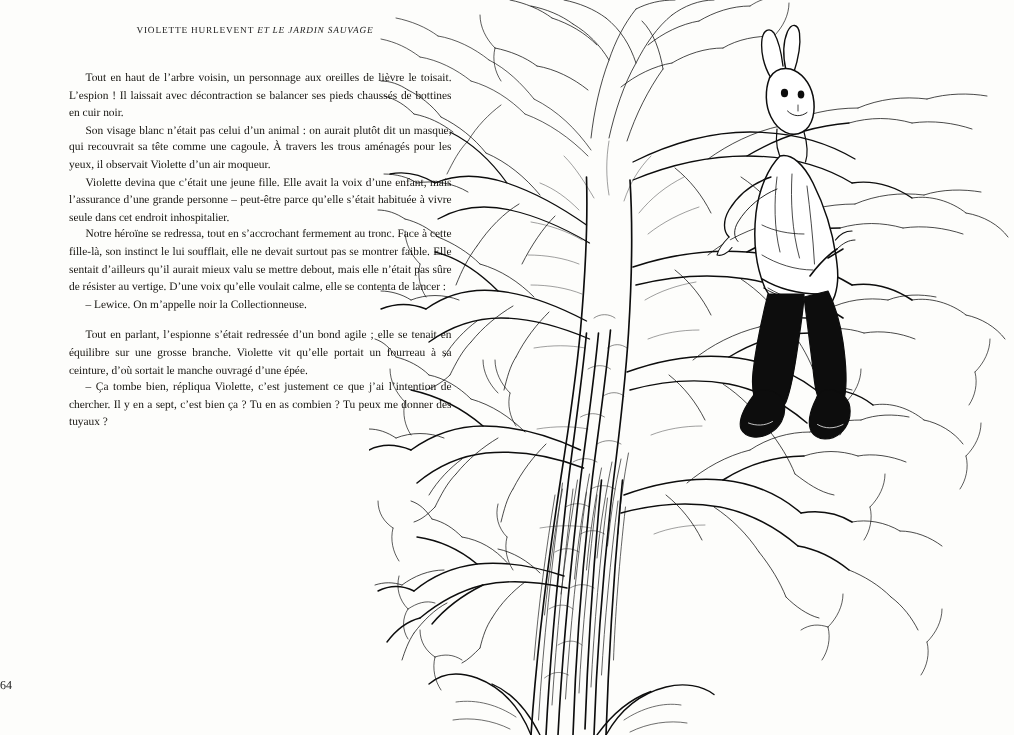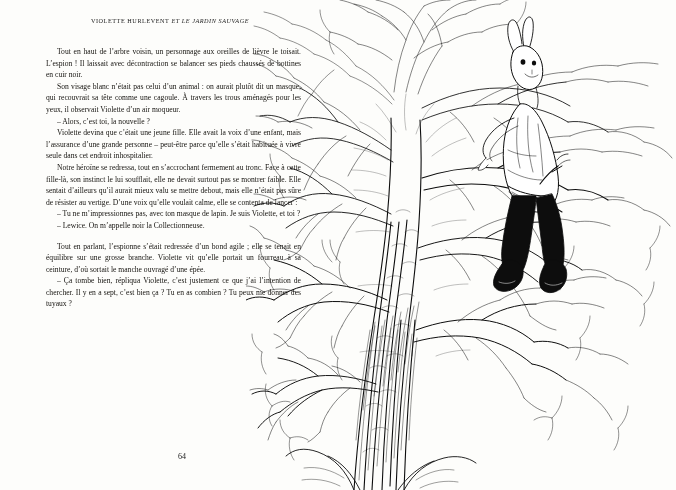--- a/index.html
+++ b/index.html
@@ -58,24 +58,23 @@
   .text-column p.dialogue {
     text-indent: 11px;
   }
   .text-column p.gap {
     margin-top: 9px;
   }
 
   
   .folio {
     position: absolute;
-    left: 12px;
+    left: 0;
     top: 452px;
     width: 340px;
-    text-align: center;
     font-size: 8px;
     color: #1a1a1a;
   }
 
   
   .illustration {
     position: absolute;
     top: 0;
     left: 246px;
     width: 430px;
@@ -92,24 +91,22 @@
 <div class="page">
 
   <div class="running-head">
     <span>Violette Hurlevent</span>
     <span class="italic">et le Jardin Sauvage</span>
   </div>
 
   <div class="text-column">
     <p>Tout en haut de l’arbre voisin, un personnage aux oreilles de lièvre le toisait. L’espion ! Il laissait avec décontraction se balancer ses pieds chaussés de bottines en cuir noir.</p>
     <p>Son visage blanc n’était pas celui d’un animal : on aurait plutôt dit un masque, qui recouvrait sa tête comme une cagoule. À travers les trous aménagés pour les yeux, il observait Violette d’un air moqueur.</p>
-    <p class="dialogue">– Alors, c’est toi, la nouvelle ?</p>
     <p>Violette devina que c’était une jeune fille. Elle avait la voix d’une enfant, mais l’assurance d’une grande personne – peut-être parce qu’elle s’était habituée à vivre seule dans cet endroit inhospitalier.</p>
     <p>Notre héroïne se redressa, tout en s’accrochant fermement au tronc. Face à cette fille-là, son instinct le lui soufflait, elle ne devait surtout pas se montrer faible. Elle sentait d’ailleurs qu’il aurait mieux valu se mettre debout, mais elle n’était pas sûre de résister au vertige. D’une voix qu’elle voulait calme, elle se contenta de lancer :</p>
-    <p class="dialogue">– Tu ne m’impressionnes pas, avec ton masque de lapin. Je suis Violette, et toi ?</p>
     <p class="dialogue">– Lewice. On m’appelle noir la Collectionneuse.</p>
     <p class="gap">Tout en parlant, l’espionne s’était redressée d’un bond agile ; elle se tenait en équilibre sur une grosse branche. Violette vit qu’elle portait un fourreau à sa ceinture, d’où sortait le manche ouvragé d’une épée.</p>
     <p class="dialogue">– Ça tombe bien, répliqua Violette, c’est justement ce que j’ai l’intention de chercher. Il y en a sept, c’est bien ça ? Tu en as combien ? Tu peux me donner des tuyaux ?</p>
   </div>
 
   <div class="folio">64</div>
 
   <div class="illustration">
     <svg width="430" height="490" viewBox="0 0 430 490" xmlns="http://www.w3.org/2000/svg">
       <g stroke="#0d0d0d" fill="none" stroke-linecap="round" stroke-linejoin="round">

